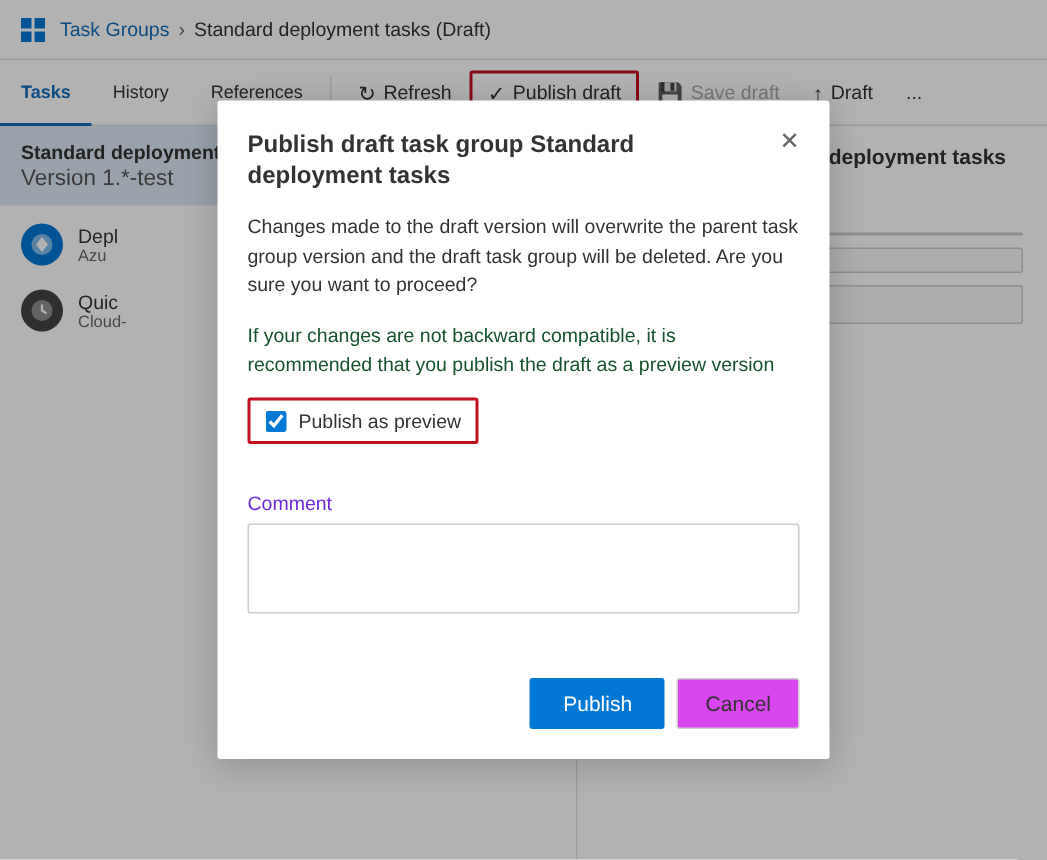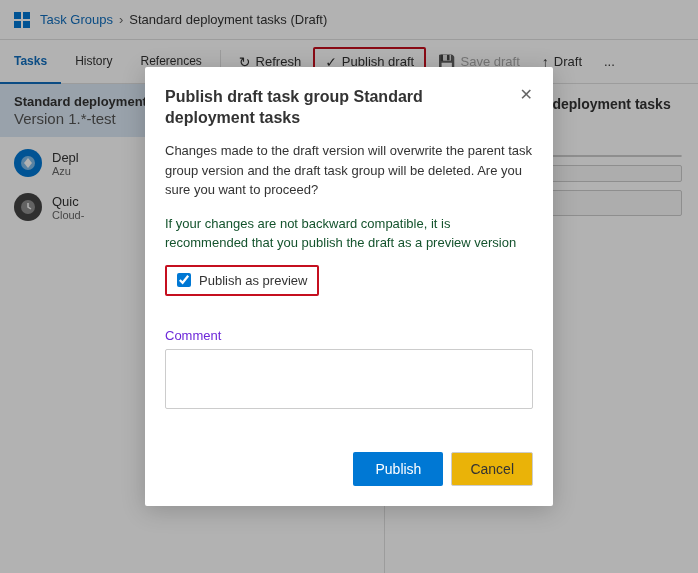--- a/index.html
+++ b/index.html
@@ -350,21 +350,21 @@
       background: #0078d4;
       color: #fff;
       border: none;
       padding: 8px 22px;
       font-size: 14px;
       font-weight: 500;
       border-radius: 2px;
       cursor: pointer;
     }
     .btn-cancel {
-      background: #eab308;
+      background: #d946ef;
       color: #333;
       border: 1px solid #ccc;
       padding: 8px 18px;
       font-size: 14px;
       border-radius: 2px;
       cursor: pointer;
     }
     .checkbox-wrapper {
       margin-bottom: 16px;
     }
@@ -487,21 +487,21 @@
 <div class="modal-overlay">
   <div class="modal">
     <div class="modal-header">
       <div class="modal-title">Publish draft task group Standard deployment tasks</div>
       <div class="modal-close">✕</div>
     </div>
     <div class="modal-body">
       <div class="modal-text">Changes made to the draft version will overwrite the parent task group version and the draft task group will be deleted. Are you sure you want to proceed?</div>
       <div class="modal-text-secondary">If your changes are not backward compatible, it is recommended that you publish the draft as a preview version</div>
       <div class="checkbox-wrapper">
-        <label class="checkbox-row" style="border:2px solid #c50f1f;padding:6px 10px;display:inline-flex;border-radius:2px;align-items:center;gap:8px;margin-bottom:16px;">
+        <label class="checkbox-row" style="border:2px solid #c50f1f;padding:6px 10px;display:inline-flex;border-radius:2px;align-items:flex-end;gap:8px;margin-bottom:16px;">
           <input type="checkbox" class="checkbox-input" checked="" style="">
           <span class="checkbox-label">Publish as preview</span>
         </label>
       </div>
       <div class="comment-section">
         <label class="comment-label">Comment</label>
         <textarea class="comment-textarea" style=""></textarea>
       </div>
     </div>
     <div class="modal-footer">

